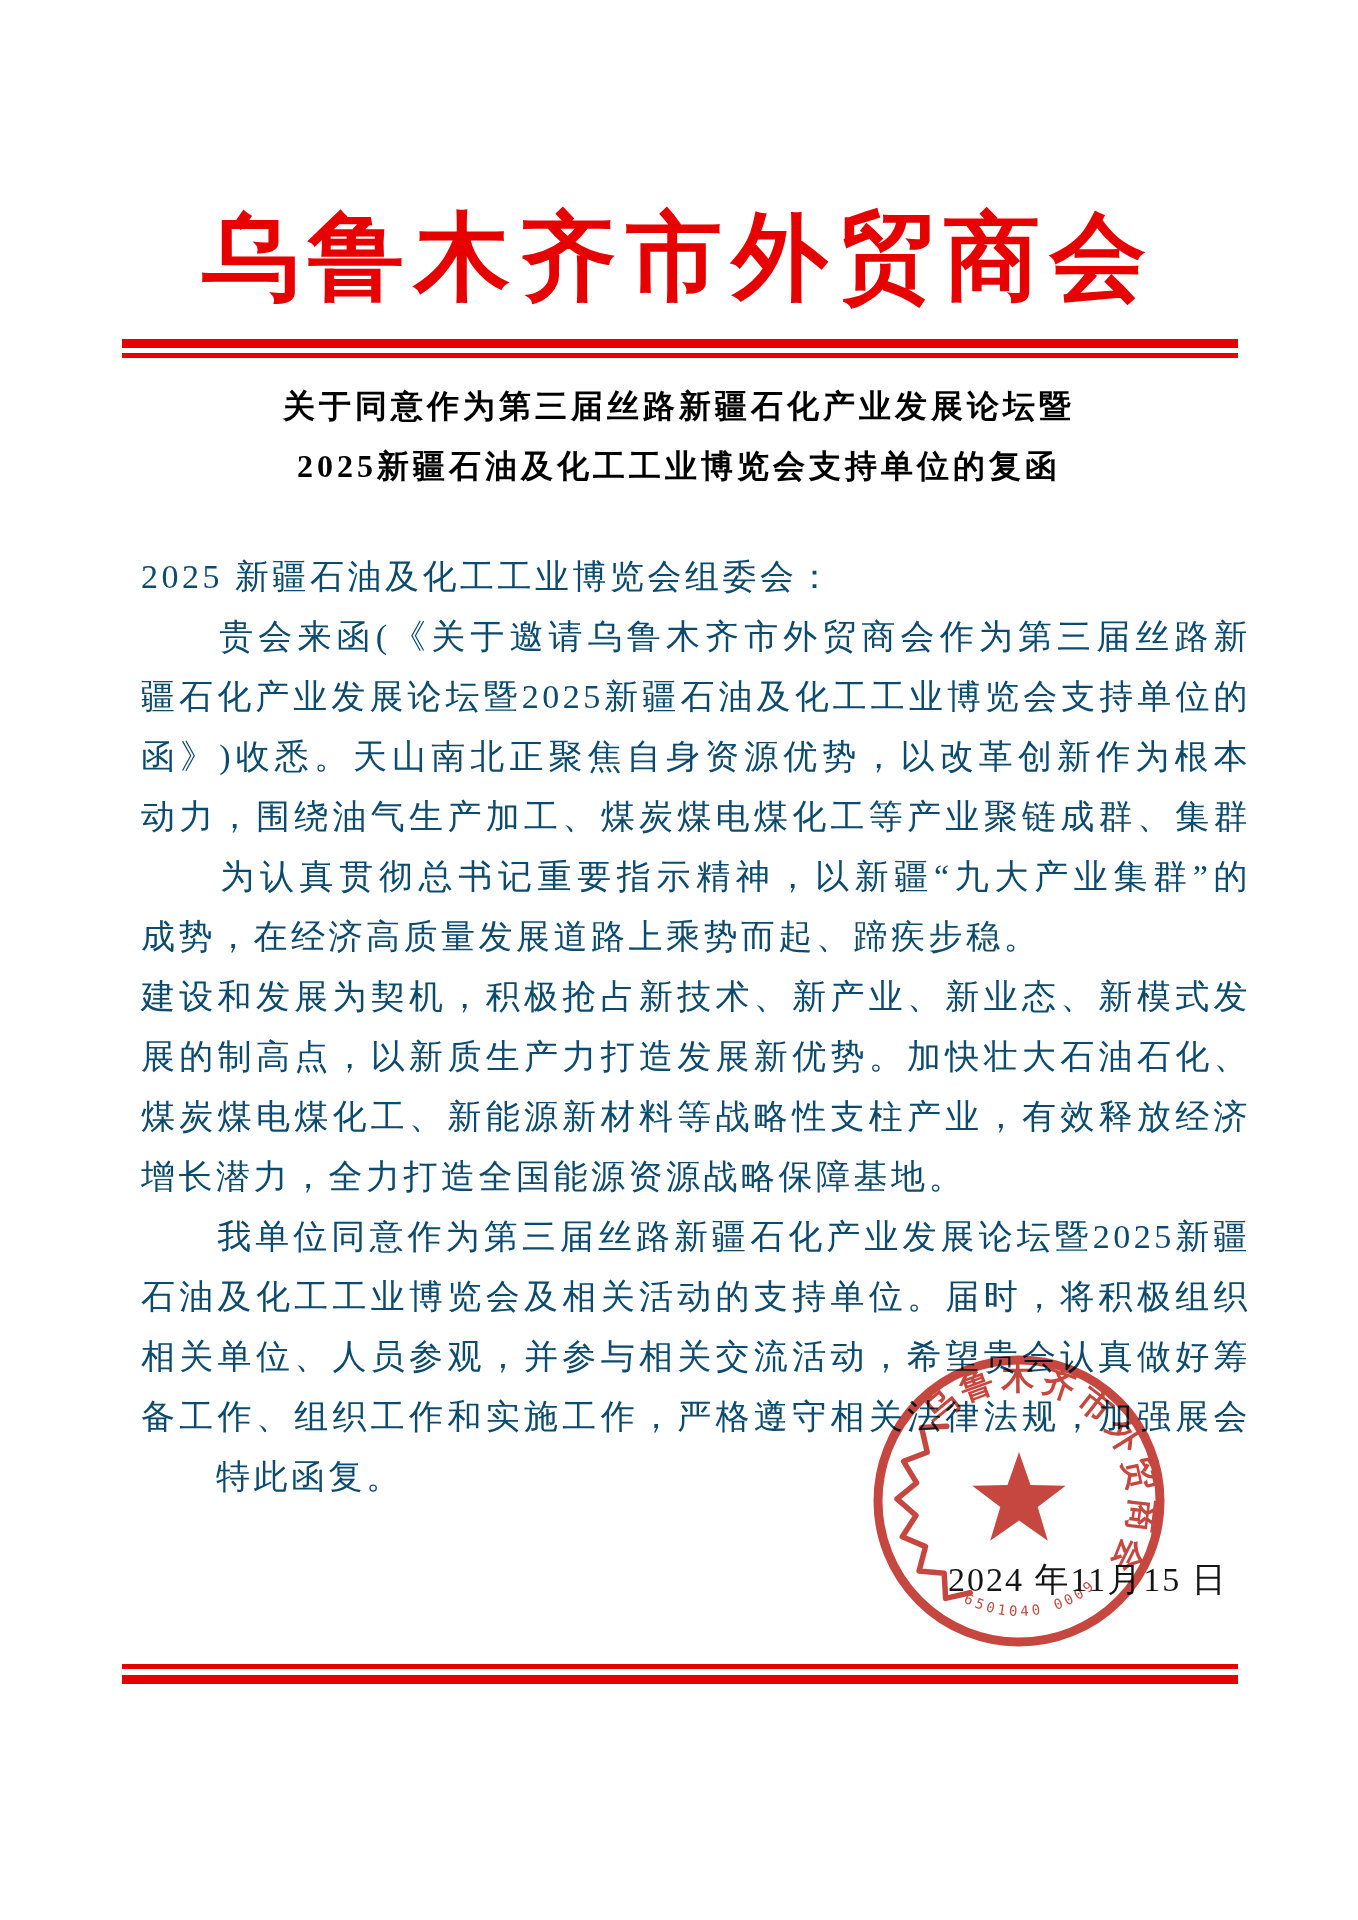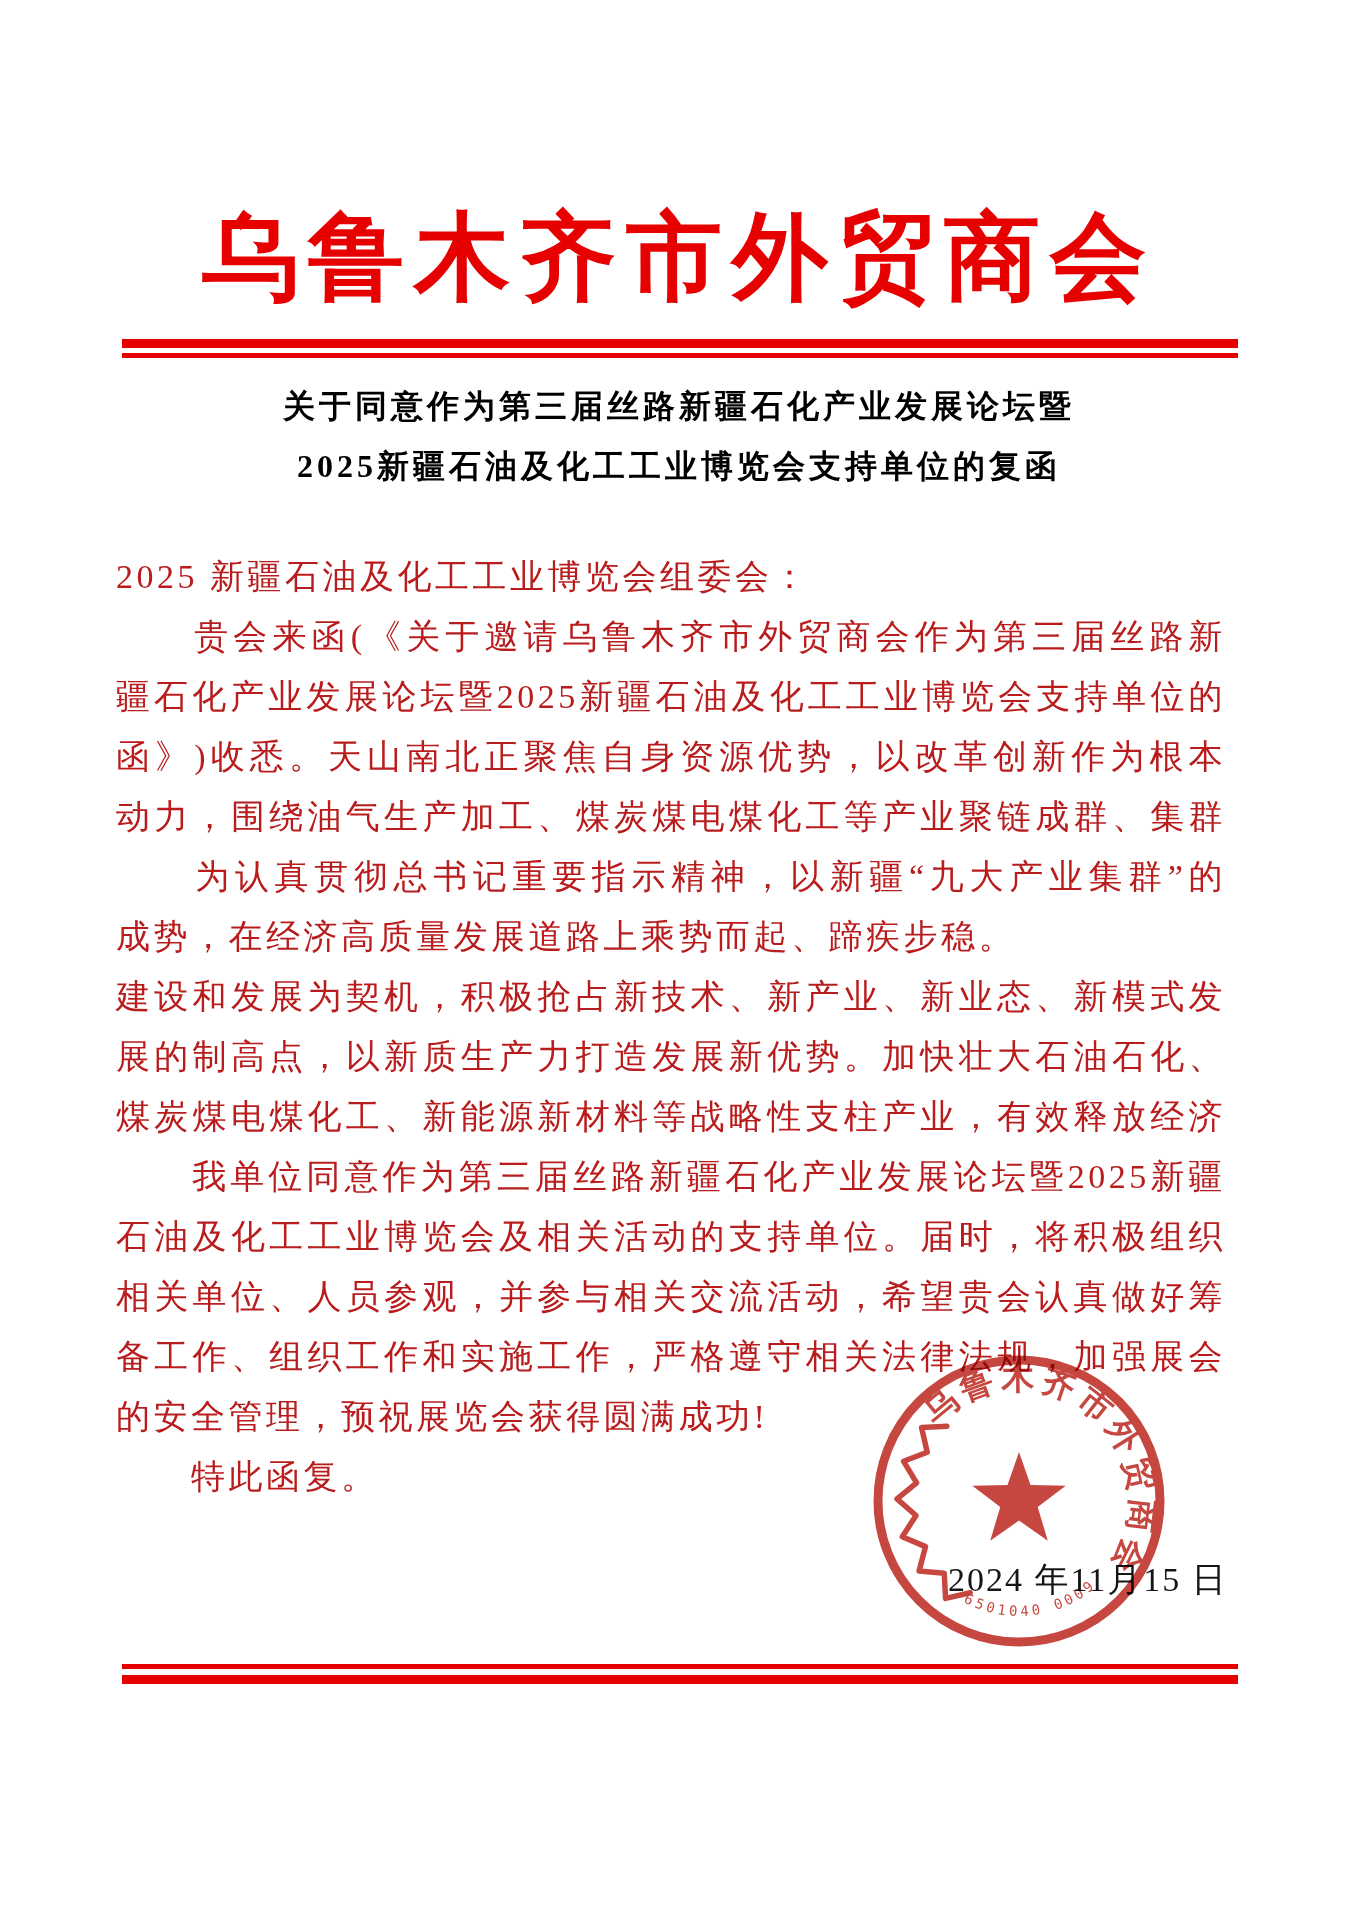--- a/index.html
+++ b/index.html
@@ -27,22 +27,22 @@
   .rule-bottom-thick{top:1675px;height:9px;}
   
   .doc-title{
     position:absolute;left:0;top:376px;width:1358px;
     text-align:center;color:#000;
     font-weight:bold;font-size:32px;line-height:60px;
     letter-spacing:4px;white-space:nowrap;
   }
   
   .body-text{
-    position:absolute;left:116px;top:547px;width:1110px;
-    color:#b91c1c;
+    position:absolute;left:141px;top:547px;width:1110px;
+    color:#0c4a6e;
   }
   .bline{
     height:60px;line-height:60px;
     font-size:34px;
     letter-spacing:3.5px;
     text-align:justify;
     text-align-last:justify;
     white-space:nowrap;
   }
   .bline.end{
@@ -82,25 +82,25 @@
     <div class="bline end">2025 新疆石油及化工工业博览会组委会：</div>
     <div class="bline">　　贵会来函(《关于邀请乌鲁木齐市外贸商会作为第三届丝路新</div>
     <div class="bline">疆石化产业发展论坛暨2025新疆石油及化工工业博览会支持单位的</div>
     <div class="bline">函》)收悉。天山南北正聚焦自身资源优势，以改革创新作为根本</div>
     <div class="bline">动力，围绕油气生产加工、煤炭煤电煤化工等产业聚链成群、集群</div>
     <div class="bline">　　为认真贯彻总书记重要指示精神，以新疆“九大产业集群”的</div>
     <div class="bline end">成势，在经济高质量发展道路上乘势而起、蹄疾步稳。</div>
     <div class="bline">建设和发展为契机，积极抢占新技术、新产业、新业态、新模式发</div>
     <div class="bline">展的制高点，以新质生产力打造发展新优势。加快壮大石油石化、</div>
     <div class="bline">煤炭煤电煤化工、新能源新材料等战略性支柱产业，有效释放经济</div>
+    <div class="bline end">增长潜力，全力打造全国能源资源战略保障基地。</div>
     <div class="bline">　　我单位同意作为第三届丝路新疆石化产业发展论坛暨2025新疆</div>
     <div class="bline">石油及化工工业博览会及相关活动的支持单位。届时，将积极组织</div>
     <div class="bline">相关单位、人员参观，并参与相关交流活动，希望贵会认真做好筹</div>
     <div class="bline">备工作、组织工作和实施工作，严格遵守相关法律法规，加强展会</div>
-    <div class="bline end">的安全管理，预祝展览会获得圆满成功!</div>
     <div class="bline end">　　特此函复。</div>
   </div>
 
   <div class="date-line">2024 年11月15 日</div>
 
   <svg class="seal" viewBox="-151 -151 302 302">
 
     <circle cx="0" cy="0" r="141" fill="none" stroke="#c0372e" stroke-width="9"></circle>
 
     <path d="M0,-49 L-11.5,-15.9 L-46.7,-15.2 L-18.7,6.1 L-28.8,39.7 L0,19.6 L28.8,39.7 L18.7,6.1 L46.7,-15.2 L11.5,-15.9 Z" fill="#c0372e"></path>

